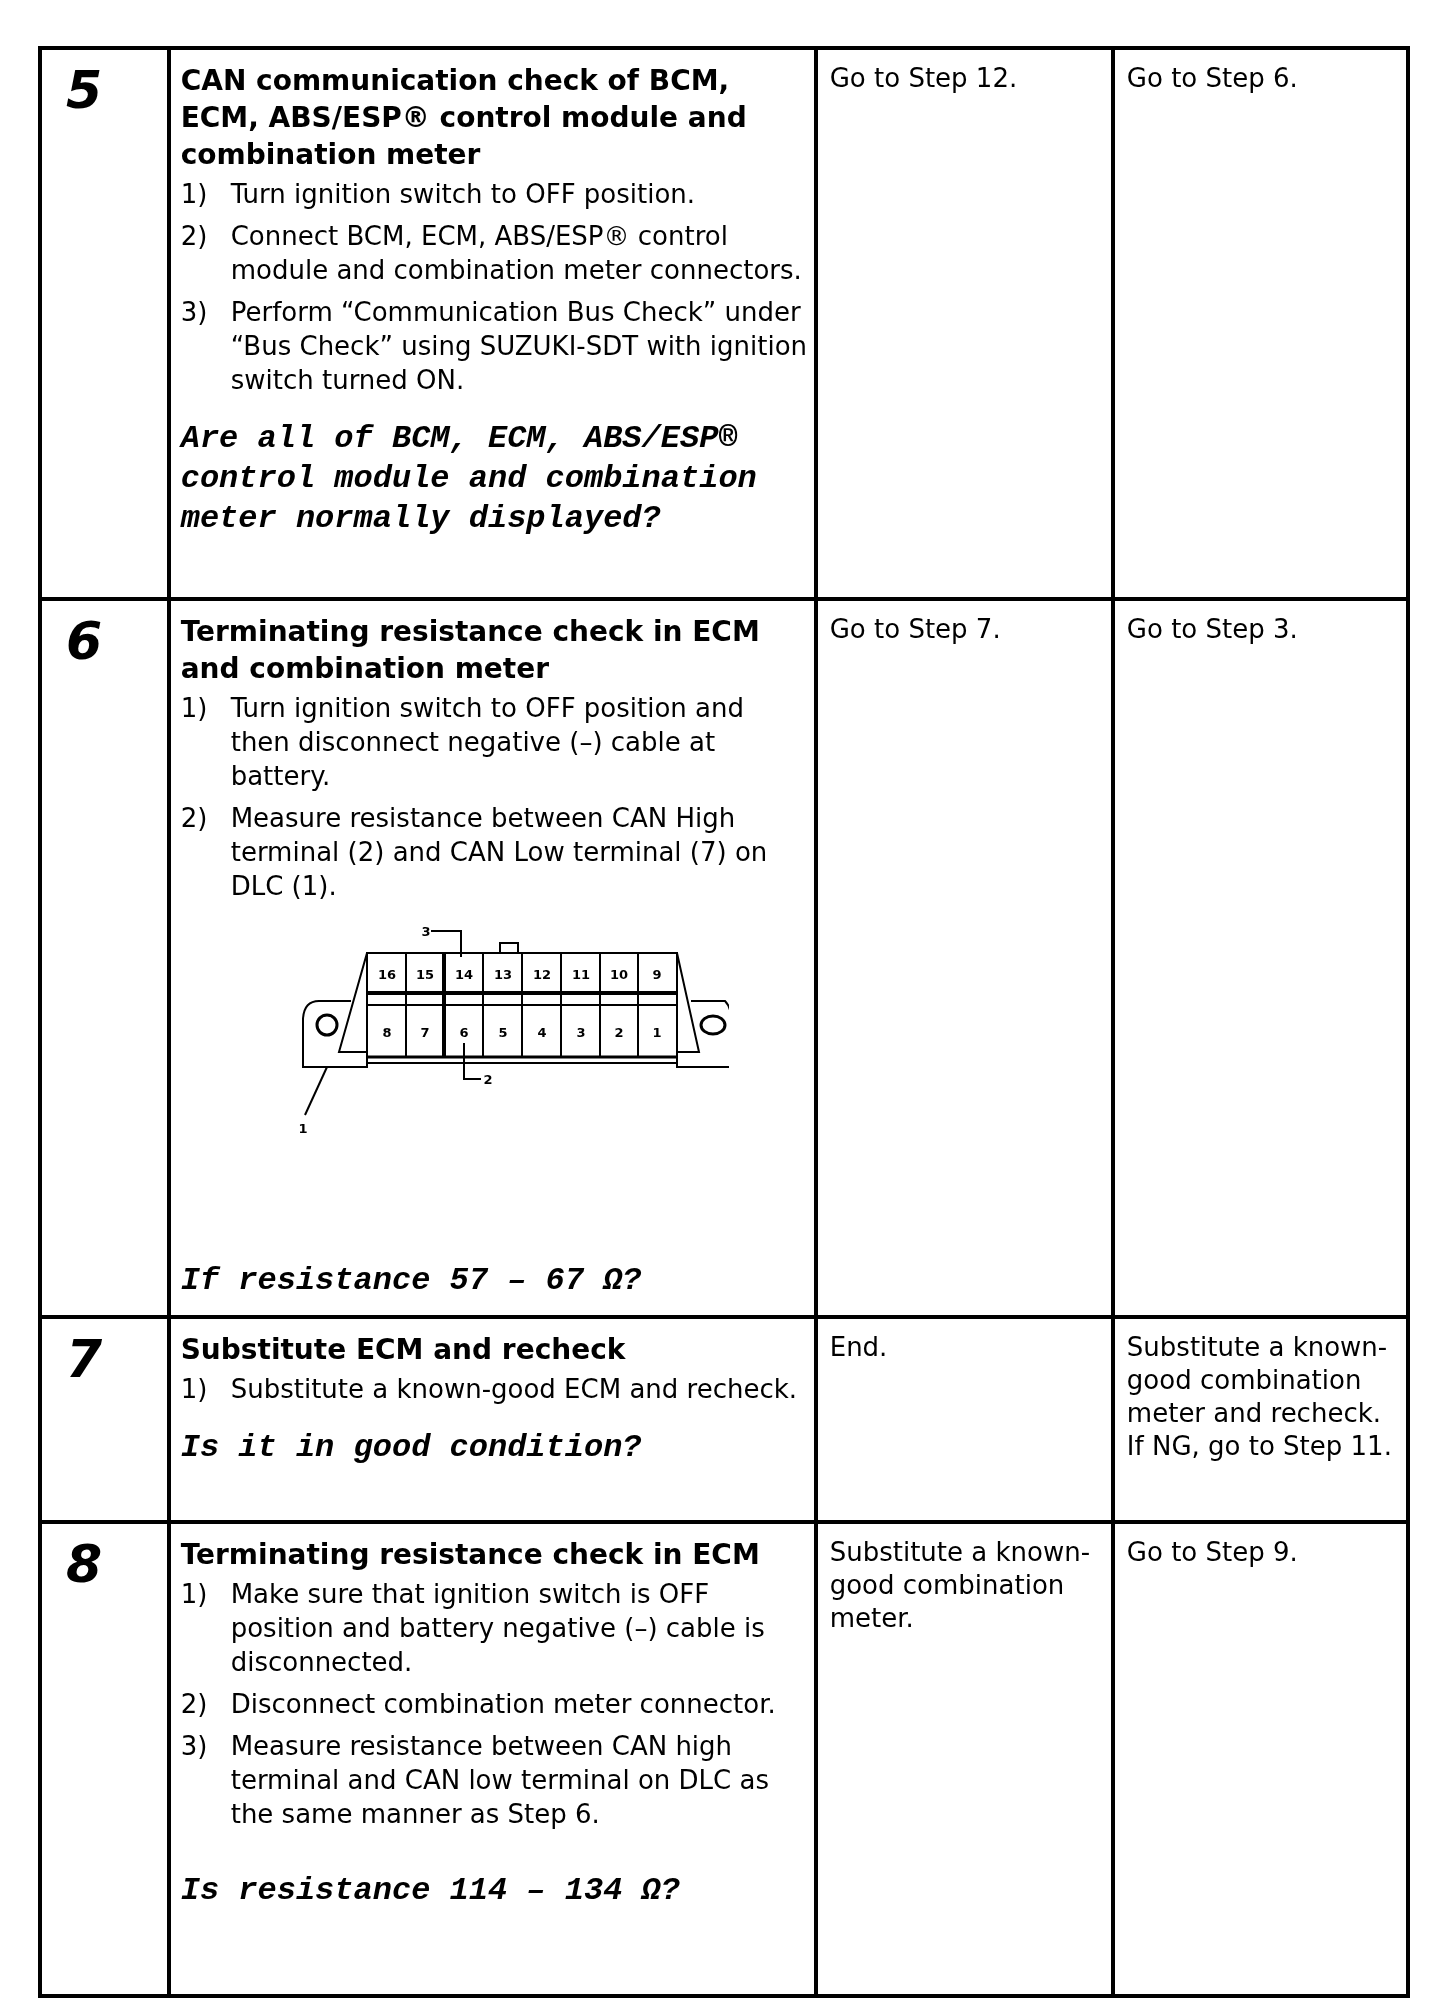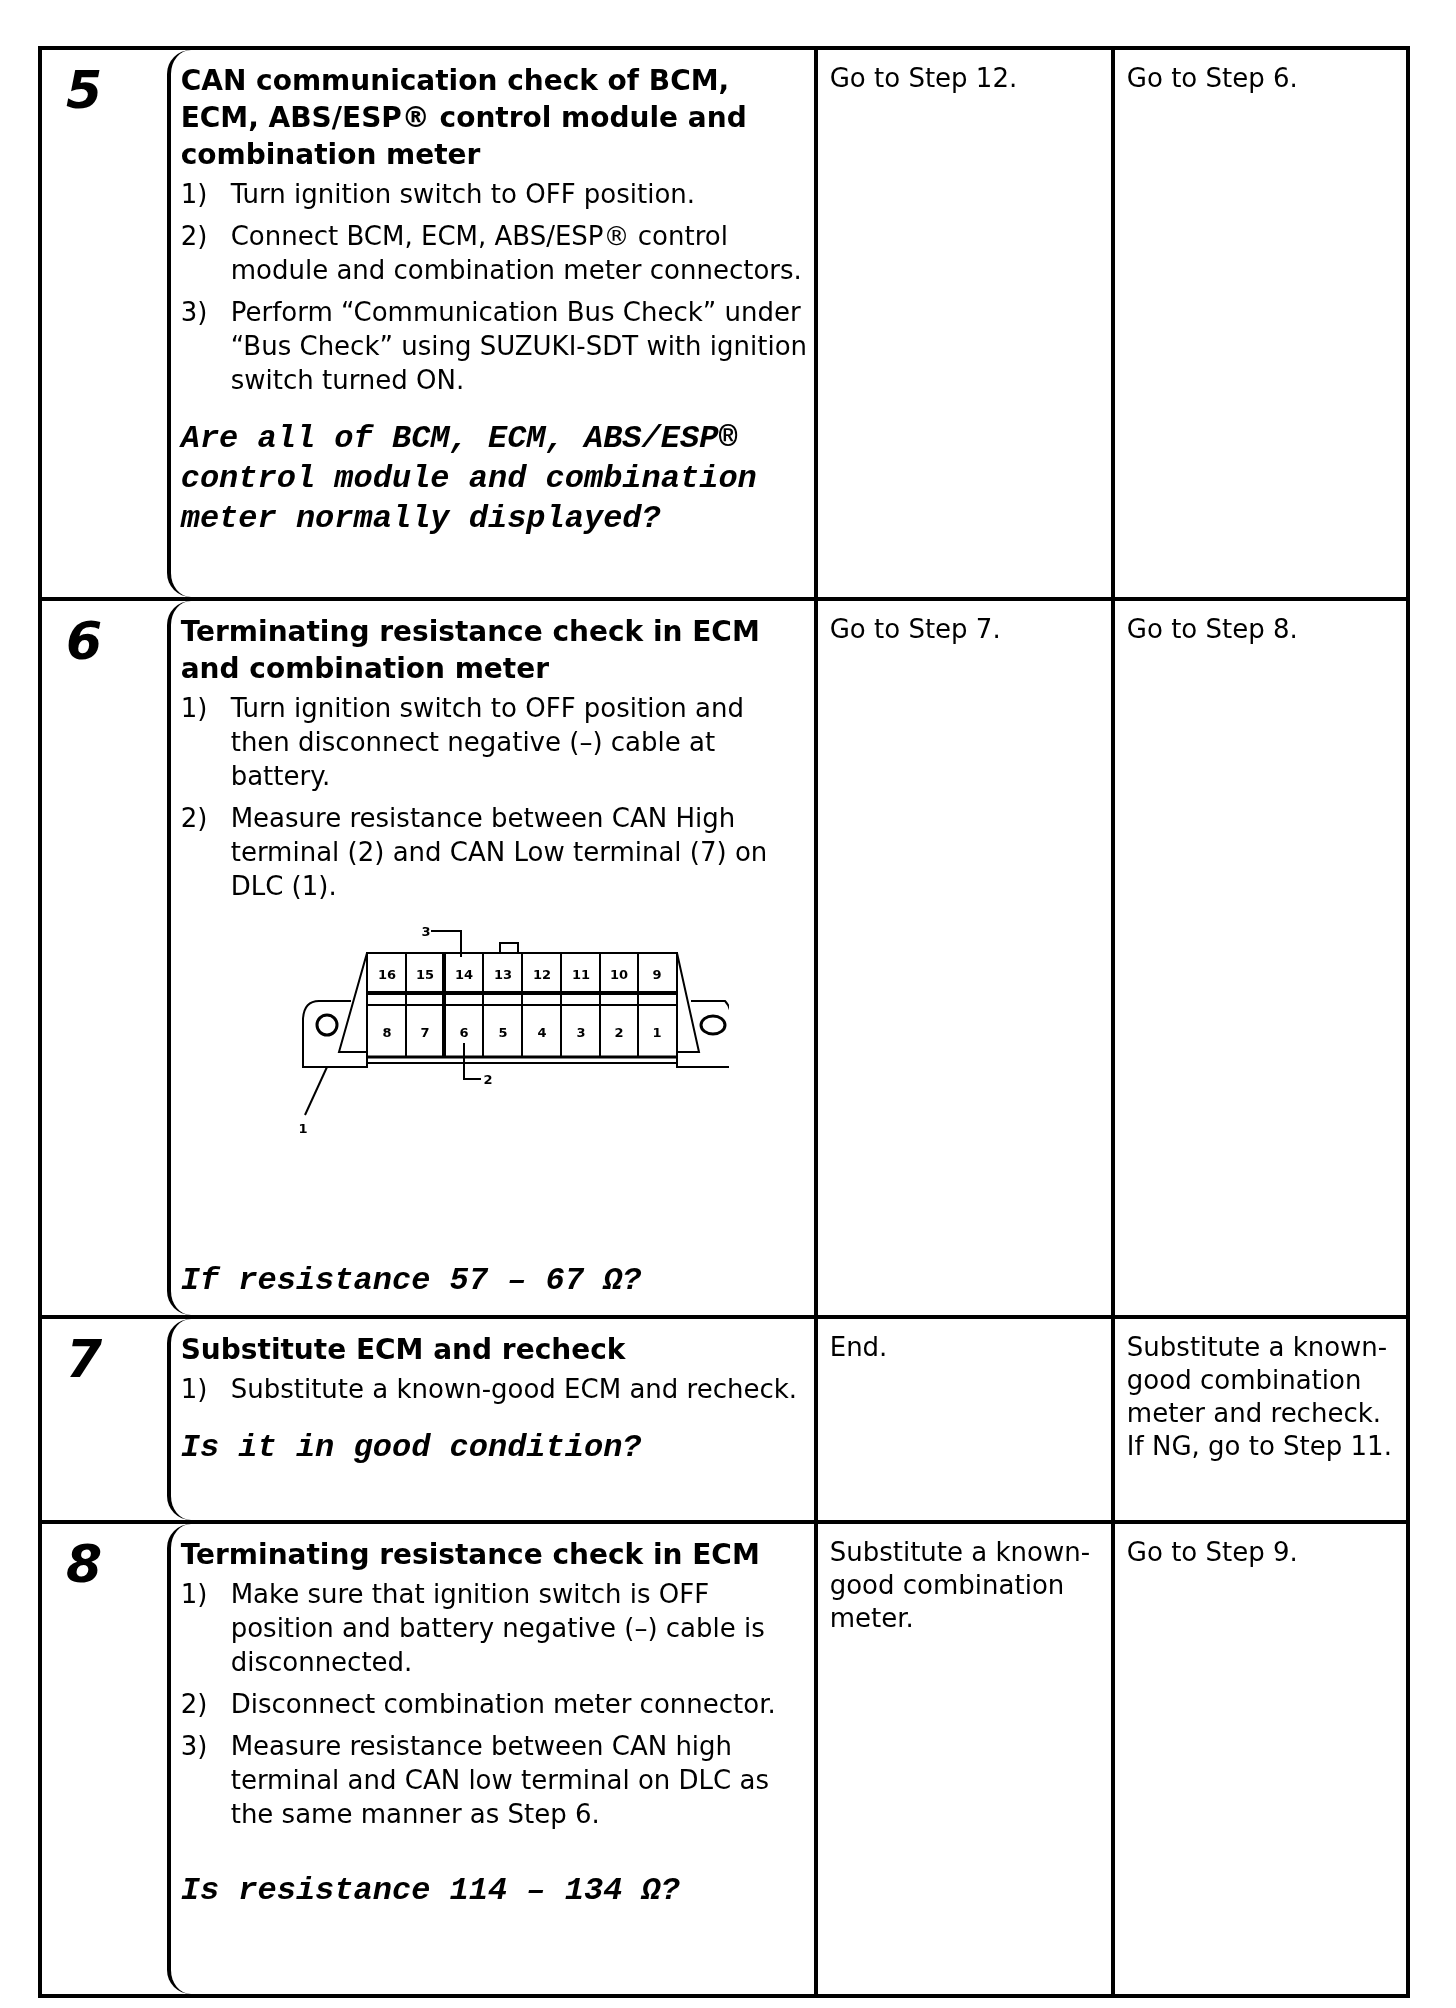--- a/index.html
+++ b/index.html
@@ -4,21 +4,21 @@
 <style>
   html, body { margin:0; padding:0; background:#ffffff; }
   body { width:1456px; height:2008px; position:relative; overflow:hidden;
          font-family:"DejaVu Sans", sans-serif; color:#000; }
   .tbl { position:absolute; left:38px; top:46px; width:1372px; border:4px solid #000; box-sizing:border-box; }
   .row { display:flex; border-top:4px solid #000; box-sizing:border-box; }
   .row:first-child { border-top:none; }
   .cell { box-sizing:border-box; border-left:4px solid #000; padding:12px 12px 10px 12px; }
   .cell:first-child { border-left:none; }
   .c-num { width:125px; padding:10px 0 0 24px; }
-  .c-act { width:649px; padding-left:10px; padding-right:4px;border-radius:24px; }
+  .c-act { width:649px; padding-left:10px; padding-right:4px; }
   .c-yes { width:298px; }
   .c-no  { width:296px; }
   .stepnum { font-weight:bold; font-style:italic; font-size:52px; line-height:60px; }
   .title { font-weight:bold; font-size:28px; line-height:37px; margin:0 0 4px 0; }
   ol.steps { list-style:none; margin:0; padding:0; }
   ol.steps li { display:flex; font-size:26px; line-height:34px; margin:0 0 8px 0; }
   ol.steps li .n { width:50px; flex:none; }
   ol.steps li .t { flex:1; }
   .q { font-weight:bold; font-style:italic; font-size:32px; line-height:40px; margin-top:20px;font-family:Liberation Mono, monospace; }
   .res { font-size:26px; line-height:33px; }
@@ -125,21 +125,21 @@
           <text x="199" y="157">2</text>
           <text x="14" y="206">1</text>
         </g>
       </svg>
       <div class="q" style="position:absolute; left:10px; top:660px; margin:0;">If resistance 57 – 67 Ω?</div>
     </div>
     <div class="cell c-yes">
       <div class="res">Go to Step 7.</div>
     </div>
     <div class="cell c-no">
-      <div class="res">Go to Step 8.</div>
+      <div class="res">Go to Step 3.</div>
     </div>
   </div>
 
   <div class="row" style="height:205px;">
     <div class="cell c-num">
       <div class="stepnum">7</div>
     </div>
     <div class="cell c-act">
       <div class="title">Substitute ECM and recheck</div>
       <ol class="steps">

